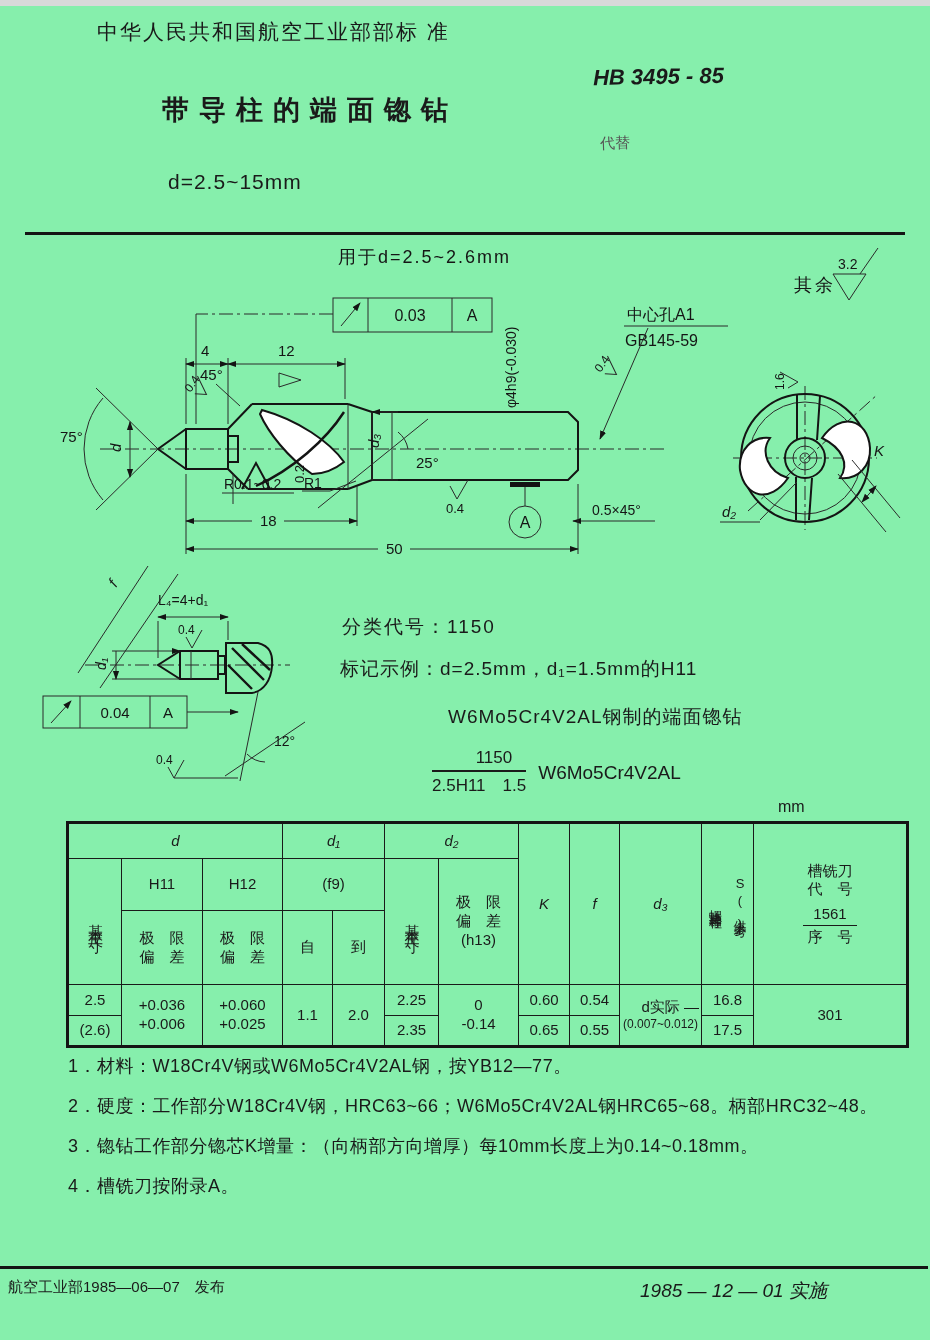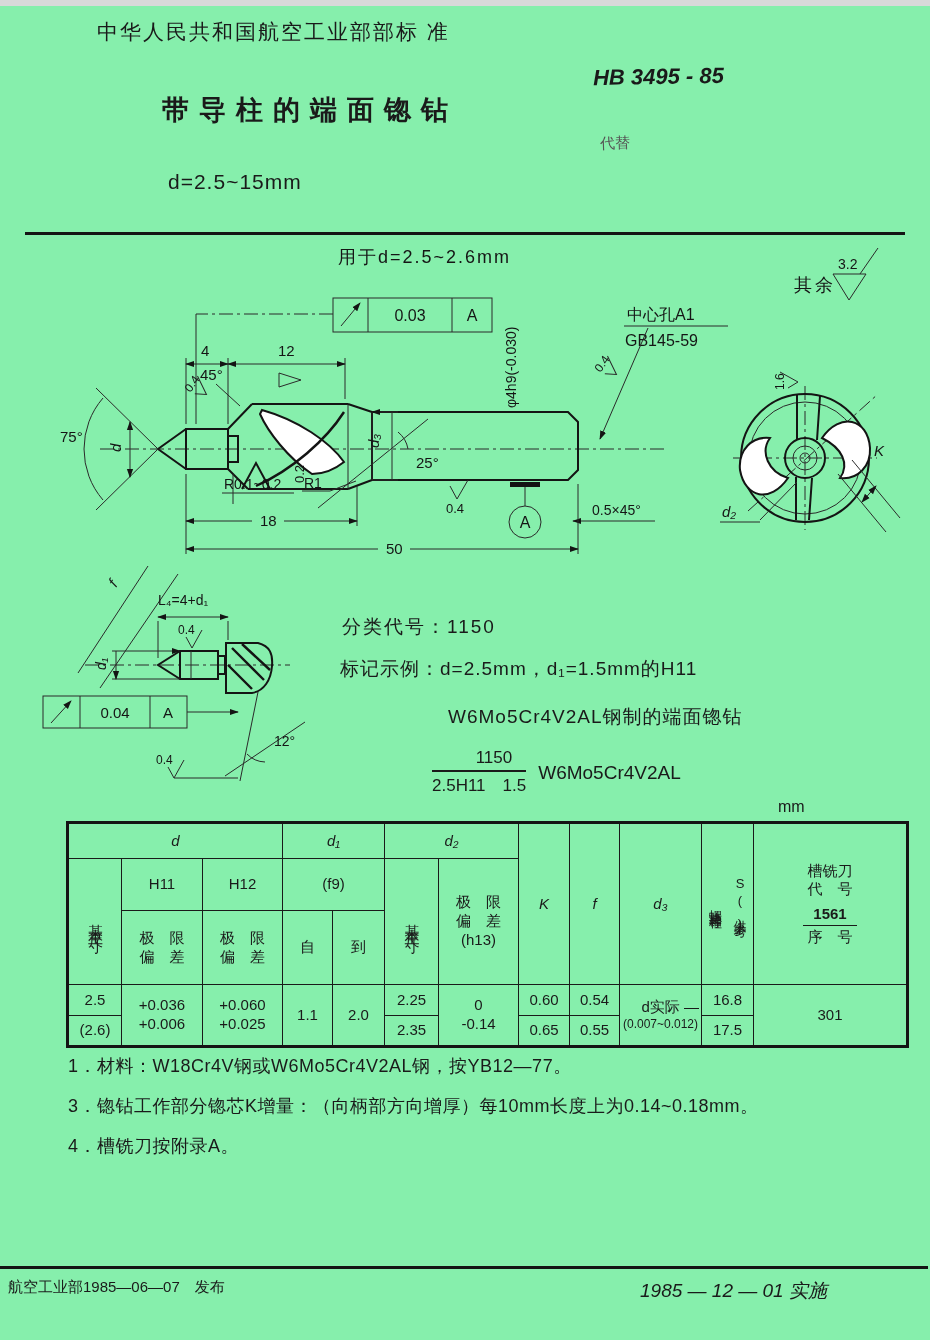--- a/index.html
+++ b/index.html
@@ -25,21 +25,21 @@
   .frac-suffix{font-size:19px;margin-left:12px;}
   .unit-mm{left:778px;top:792px;font-size:16px;}
   
   .spec-table{position:absolute;left:66px;top:815px;width:840px;border-collapse:collapse;
     table-layout:fixed;border:3px solid #141414;}
   .spec-table td{border:1.5px solid #1a1a1a;text-align:center;vertical-align:middle;
     padding:1px 2px;font-size:15px;line-height:1.25;overflow:hidden;}
   .vert{writing-mode:vertical-lr;text-orientation:upright;letter-spacing:5px;margin:0 auto;font-size:15px;}
   .vert2{writing-mode:vertical-lr;text-orientation:upright;letter-spacing:2px;margin:0 auto;font-size:13px;line-height:1.5;}
   .small{font-size:12px;}
-  .u1561{display:inline-block;border-bottom:1.5px solid #1a1a1a;padding:0 10px 1px 10px;font-weight:bold;}
+  .u1561{display:inline-block;border-bottom:1.5px solid #1a1a1a;padding:0 10px 1px 10px;}
   
   .notes{left:68px;top:1048px;width:854px;font-size:18px;}
   .note{margin-bottom:16px;letter-spacing:0.5px;white-space:nowrap;}
   .botrule{left:0px;top:1260px;width:928px;height:3px;background:#141414;}
   .foot-left{left:8px;top:1272px;font-size:15px;}
   .foot-right{left:640px;top:1272px;font-size:19px;font-style:italic;}
   
   svg text{fill:#151515;font-family:"Liberation Sans","DejaVu Sans",sans-serif;}
   .ol{fill:none;stroke:#141414;stroke-width:2;}
   .ol25{fill:none;stroke:#141414;stroke-width:2.4;}
@@ -356,20 +356,21 @@
       <td>2.35</td>
       <td>0.65</td>
       <td>0.55</td>
       <td>17.5</td>
     </tr>
   </tbody>
     </table>
 
   <div class="abs notes">
     <div class="note">1．材料：W18Cr4V钢或W6Mo5Cr4V2AL钢，按YB12—77。</div>
+    <div class="note">2．硬度：工作部分W18Cr4V钢，HRC63~66；W6Mo5Cr4V2AL钢HRC65~68。柄部HRC32~48。</div>
     <div class="note">3．锪钻工作部分锪芯K增量：（向柄部方向增厚）每10mm长度上为0.14~0.18mm。</div>
     <div class="note">4．槽铣刀按附录A。</div>
   </div>
 
   <div class="abs botrule"></div>
   <div class="abs foot-left">航空工业部1985—06—07　发布</div>
   <div class="abs foot-right">1985 — 12 — 01 实施</div>
 
 </div>
 

